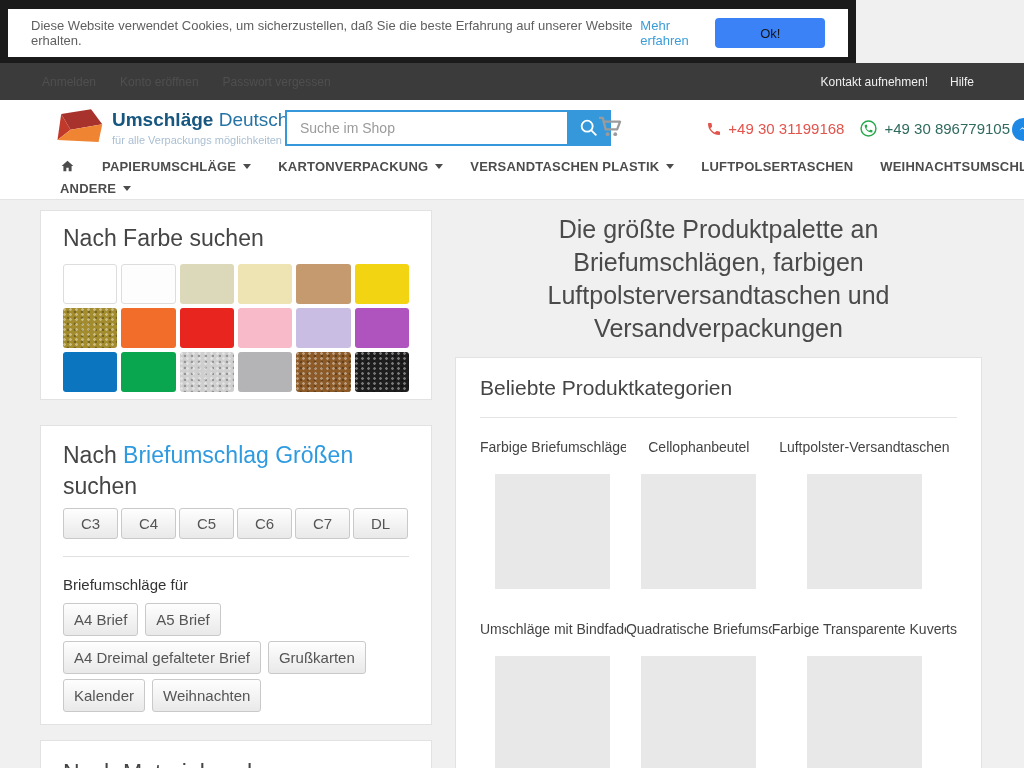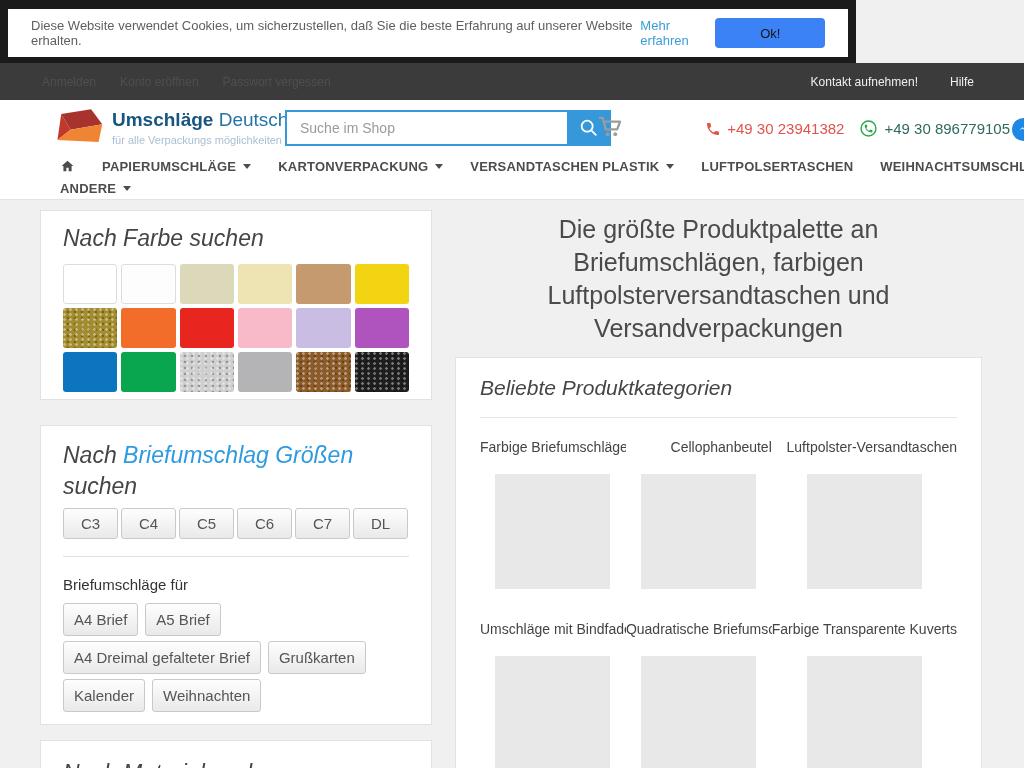--- a/index.html
+++ b/index.html
@@ -16,21 +16,21 @@
     display:flex; align-items:center; padding:0 23px; }
   .cookie-text { font-size:13px; color:#5f5f5f; }
   .cookie-link { font-size:13px; color:#3b9dd8; margin-left:6px; text-decoration:none; cursor:pointer; }
   .cookie-ok { margin-left:auto; width:119px; height:30px; background:#3b82f6; border:none;
     border-radius:4px; font-size:13px; color:#151515; cursor:pointer; font-family:inherit; }
   
   .topbar { position:absolute; top:63px; left:0; width:1024px; height:37px; background:#3b3b3b;
     display:flex; align-items:center; padding:0 50px 0 42px; font-size:12px; }
   .topbar-left { display:flex; gap:24px; }
   .topbar-left span { color:#4f4f4f; cursor:pointer; }
-  .topbar-right { margin-left:auto; display:flex; gap:32px; }
+  .topbar-right { margin-left:auto; display:flex; gap:22px; }
   .topbar-right span { color:#f0f0f0; cursor:pointer; }
   
   .header { position:absolute; top:100px; left:0; width:1024px; height:100px; background:#fff;
     border-bottom:1px solid #e3e3e3; }
   .logo { position:absolute; left:50px; top:7px; display:flex; align-items:center; cursor:pointer; }
   .logo-text { margin-left:6px; }
   .logo-title { font-size:19px; color:#2673a6; white-space:nowrap; }
   .logo-title b { color:#17567f; }
   .logo-tagline { font-size:11px; color:#a9bfd3; margin-top:3px; white-space:nowrap; }
   .search { position:absolute; left:285px; top:10px; width:326px; height:36px; display:flex; }
@@ -50,21 +50,21 @@
   .nav-rows { position:absolute; left:60px; top:55px; right:10px; }
   .nav-row { display:flex; align-items:center; gap:27px; height:22px; }
   .nav-item { display:flex; align-items:center; gap:7px; font-size:13px; font-weight:bold;
     color:#4c4c4c; letter-spacing:.2px; white-space:nowrap; cursor:pointer; }
   .caret { width:0; height:0; border-left:4px solid transparent; border-right:4px solid transparent;
     border-top:5px solid #4c4c4c; }
   
   .sidebar { position:absolute; left:40px; top:210px; width:392px; }
   .main { position:absolute; left:455px; top:210px; width:527px; }
   .panel { background:#fff; border:1px solid #e2e2e2; }
-  .panel h2 { font-size:23px; font-weight:400; color:#454545;font-style:italic; }
+  .panel h2 { font-size:23px; font-weight:400; color:#454545; }
   
   .panel-color { height:190px; padding:10px 22px 9px; margin-bottom:25px; }
   .panel-color h2 { margin:4px 0 12px; line-height:27px; }
   .swatches { display:grid; grid-template-columns:repeat(6,1fr); gap:4px; }
   .swatch { height:40px; border-radius:3px; cursor:pointer; position:relative; }
   .swatch.bordered { border:1px solid #ddd; }
   .swatch.textured::after { content:""; position:absolute; inset:0; border-radius:3px;
     background:
       radial-gradient(circle at 25% 30%, rgba(255,255,255,.4) 0 1px, transparent 1.6px) 0 0/6px 5px,
       radial-gradient(circle at 70% 65%, rgba(0,0,0,.28) 0 1px, transparent 1.6px) 0 0/7px 6px; }
@@ -83,21 +83,21 @@
   .for-btn { padding:7px 10px; }
   
   .panel-material { height:160px; padding:12px 22px; }
   .panel-material h2 { margin-top:6px; line-height:29px; }
   
   .headline { margin-top:3px; text-align:center; font-size:25px; line-height:33px; color:#4a4a4a; }
   .cat-panel { margin-top:12px; height:560px; padding:12px 24px 0; }
   .cat-panel h2 { font-size:21px; margin:6px 0 17px; }
   .cat-panel hr { border:none; border-top:1px solid #e4e4e4; margin:0; }
   .cat-grid { display:grid; grid-template-columns:repeat(3,1fr); margin-top:21px; }
-  .cat-cell { text-align:right; margin-bottom:32px; overflow:hidden; }
+  .cat-cell { text-align:center; margin-bottom:32px; overflow:hidden; }
   .cat-cell:nth-child(3n) { overflow:visible; }
   .cat-label { font-size:14px; color:#444; white-space:nowrap; height:18px; margin-bottom:17px; cursor:pointer; }
   .cat-img { width:115px; height:115px; background:#e8e8e8; margin:0 auto; cursor:pointer; }
 </style>
 </head>
 <body>
 
 <div class="cookie-region">
   <div class="cookie-banner">
     <span class="cookie-text">Diese Website verwendet Cookies, um sicherzustellen, daß Sie die beste Erfahrung auf unserer Website erhalten.</span>
@@ -147,21 +147,21 @@
       <circle cx="11" cy="20" r="2" fill="#9b9b9b"></circle>
       <circle cx="19" cy="20" r="2" fill="#9b9b9b"></circle>
     </svg>
   </div>
 
   <div class="phones">
     <div class="phone-item red">
       <svg width="16" height="16" viewBox="0 0 24 24">
         <path fill="#e2534b" d="M6.6 10.8c1.5 3 3.6 5.1 6.6 6.6l2.2-2.2c.3-.3.7-.4 1-.2 1.1.4 2.3.6 3.6.6.6 0 1 .4 1 1V20c0 .6-.4 1-1 1C10.6 21 3 13.4 3 4c0-.6.4-1 1-1h3.5c.6 0 1 .4 1 1 0 1.2.2 2.4.6 3.6.1.3 0 .7-.2 1l-2.3 2.2z"></path>
       </svg>
-      <span>+49 30 23941382</span>
+      <span>+49 30 31199168</span>
     </div>
     <div class="phone-item wa">
       <svg width="19" height="19" viewBox="0 0 24 24">
         <circle cx="12" cy="12" r="9.4" fill="none" stroke="#28a84b" stroke-width="1.8"></circle>
         <g transform="translate(5.6 5.6) scale(0.54)">
           <path fill="#28a84b" d="M6.6 10.8c1.5 3 3.6 5.1 6.6 6.6l2.2-2.2c.3-.3.7-.4 1-.2 1.1.4 2.3.6 3.6.6.6 0 1 .4 1 1V20c0 .6-.4 1-1 1C10.6 21 3 13.4 3 4c0-.6.4-1 1-1h3.5c.6 0 1 .4 1 1 0 1.2.2 2.4.6 3.6.1.3 0 .7-.2 1l-2.3 2.2z"></path>
         </g>
       </svg>
       <span>+49 30 896779105</span>
     </div>

